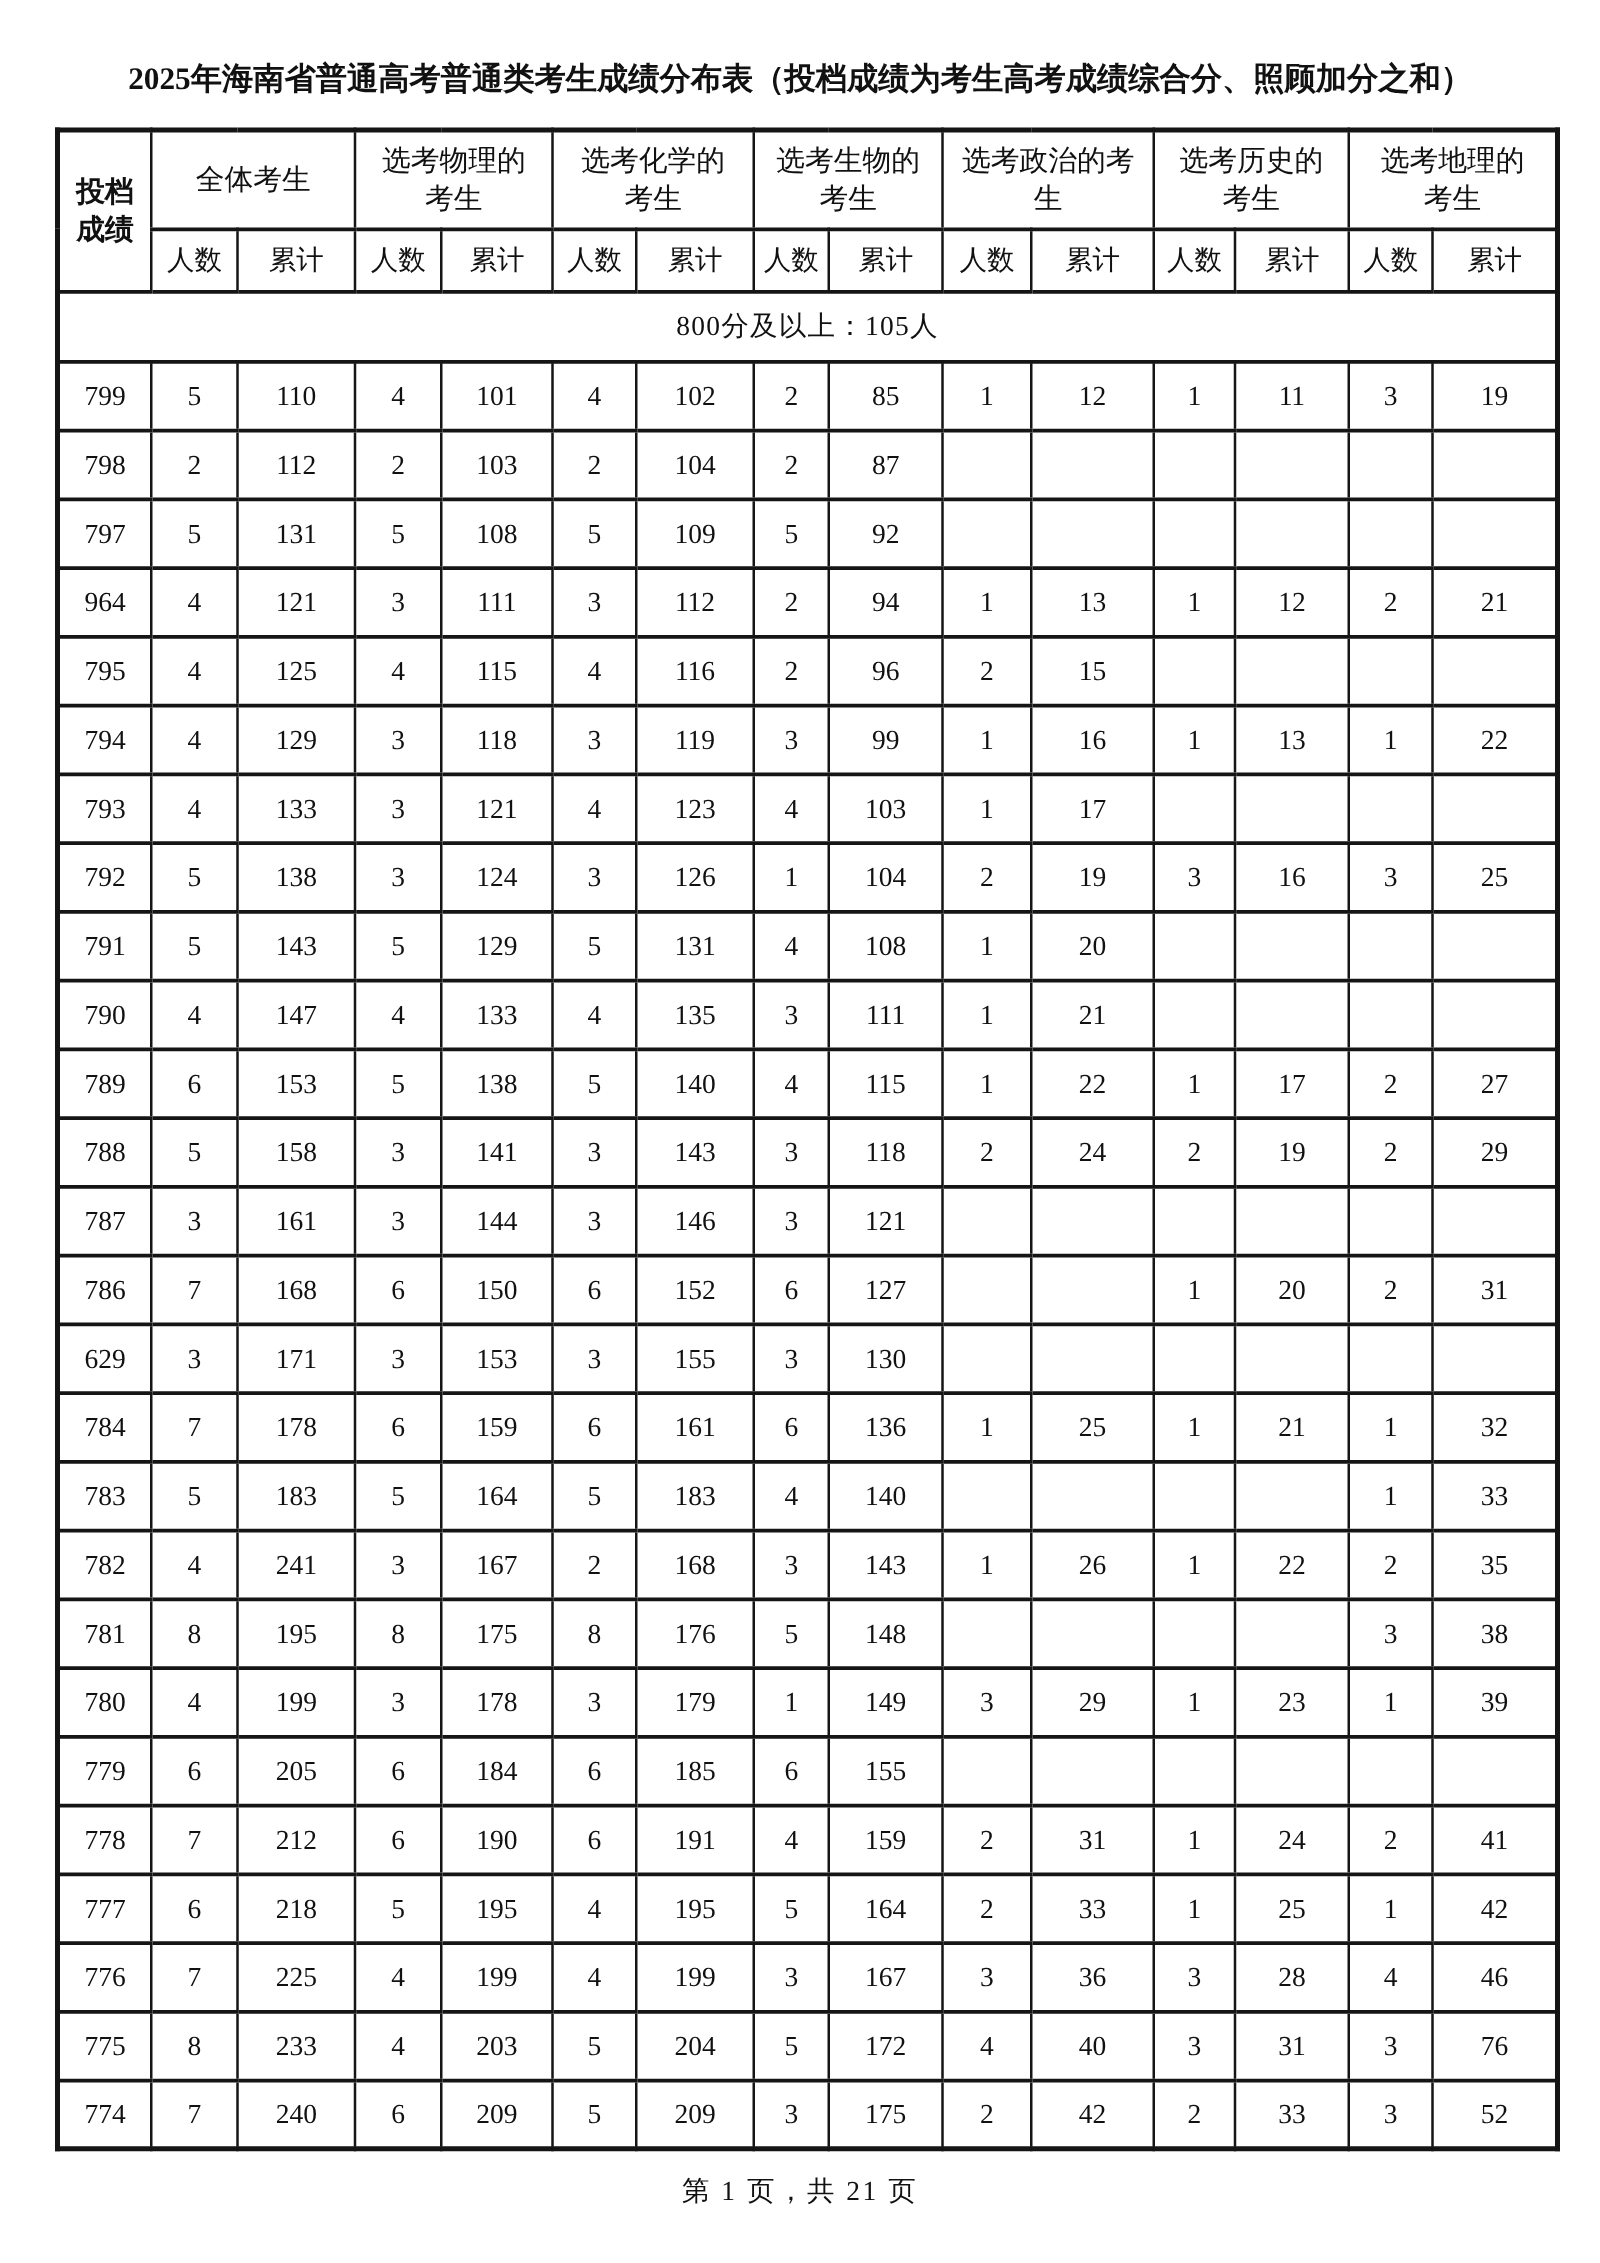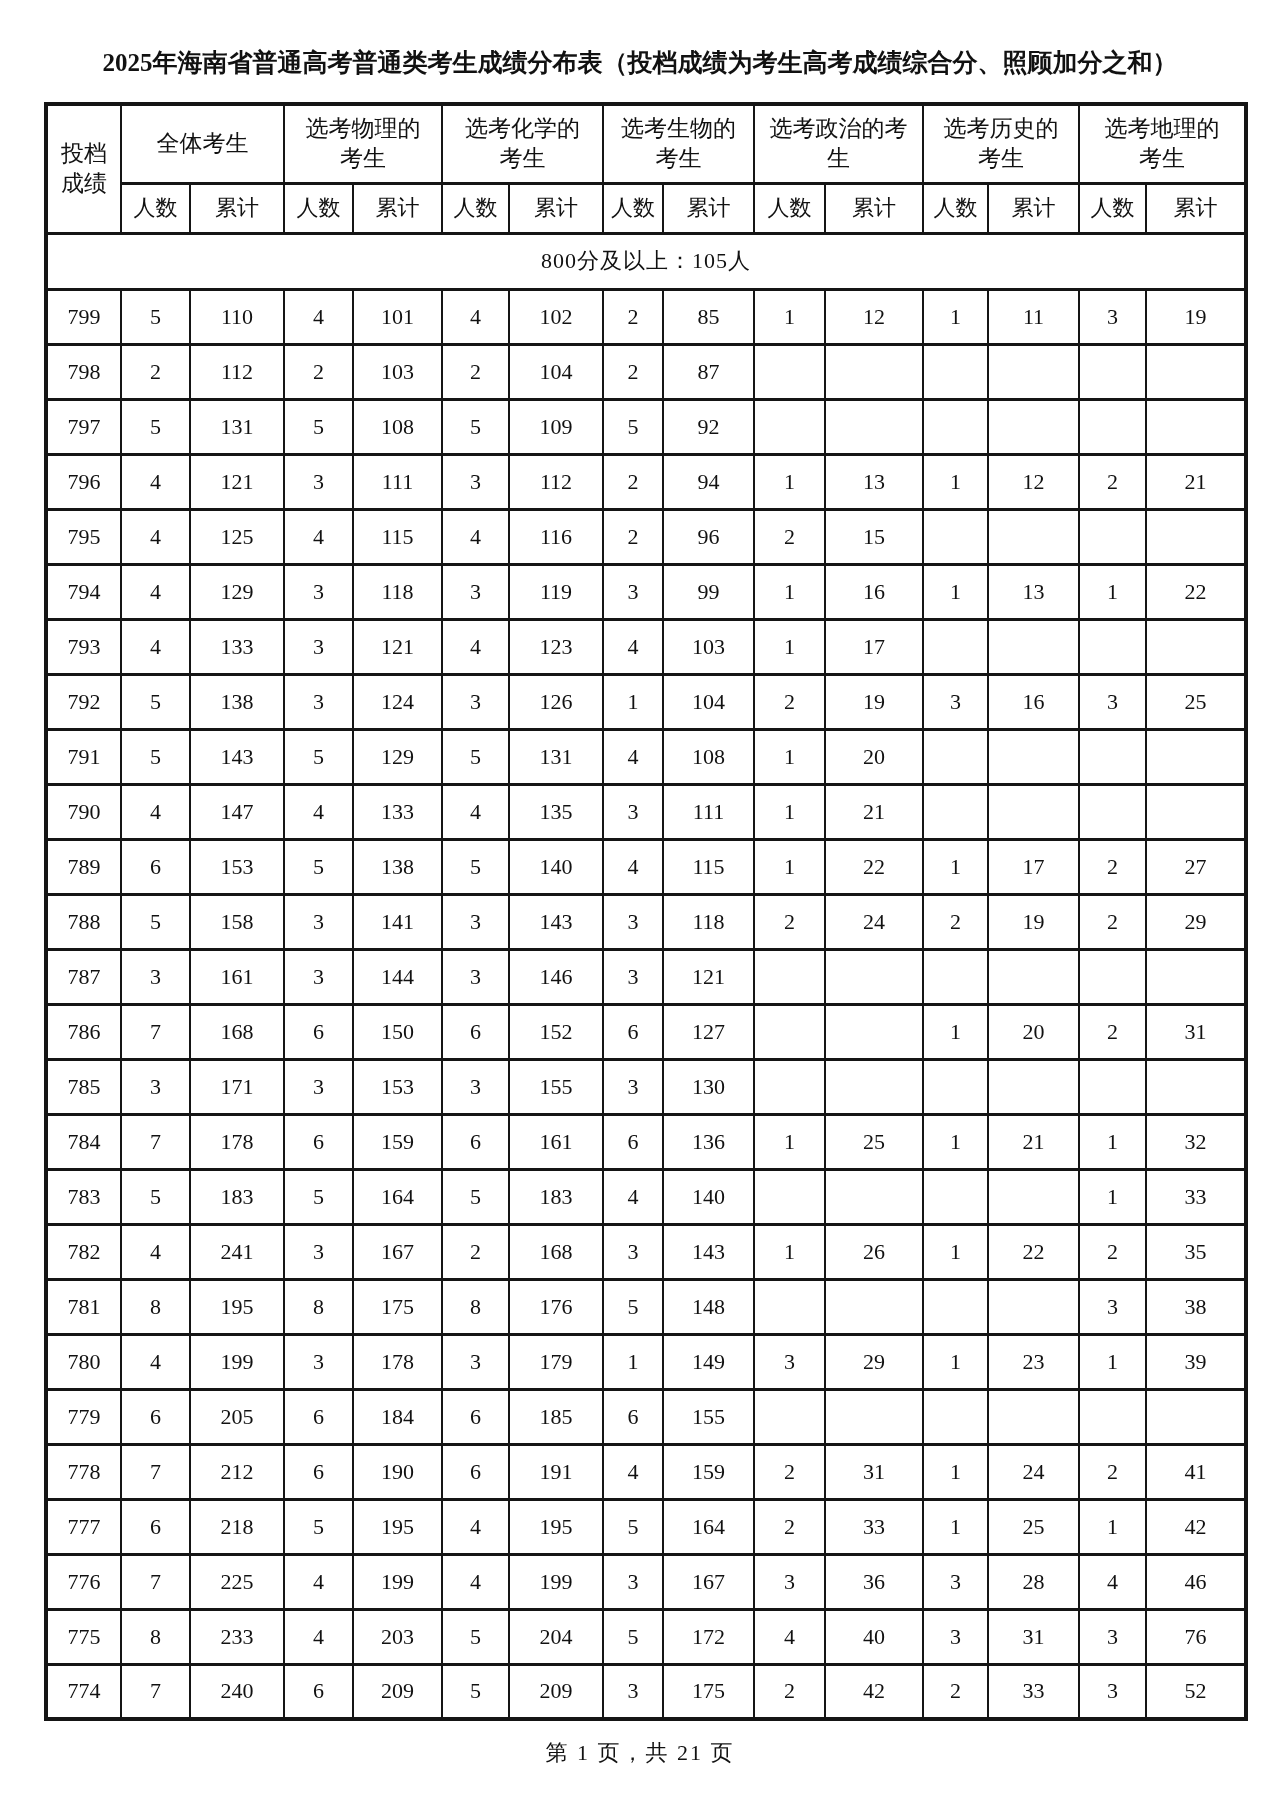--- a/index.html
+++ b/index.html
@@ -43,20 +43,21 @@
   tr.group-row { height: 79px; }
   tr.group-row th {
     font-size: 23px;
     white-space: pre-line;
     line-height: 1.3;
   }
   th.score-head {
     font-size: 23px;
     white-space: pre-line;
     line-height: 1.4;
+    font-weight: bold;
   }
   tr.sub-row { height: 50px; margin-top: 20px; }
   tr.sub-row th { font-size: 22px; }
   tr.special-row { height: 56px; }
   tr.special-row td {
     font-size: 22px;
     letter-spacing: 1px;
   }
   tbody tr.data-row { height: 55px; }
   tbody tr.data-row td { font-size: 22px; }
@@ -176,21 +177,21 @@
           <td>5</td>
           <td>92</td>
           <td></td>
           <td></td>
           <td></td>
           <td></td>
           <td></td>
           <td></td>
         </tr>
         <tr class="data-row">
-          <td>796</td>
+          <td>964</td>
           <td>4</td>
           <td>121</td>
           <td>3</td>
           <td>111</td>
           <td>3</td>
           <td>112</td>
           <td>2</td>
           <td>94</td>
           <td>1</td>
           <td>13</td>
@@ -363,21 +364,21 @@
           <td>6</td>
           <td>127</td>
           <td></td>
           <td></td>
           <td>1</td>
           <td>20</td>
           <td>2</td>
           <td>31</td>
         </tr>
         <tr class="data-row">
-          <td>785</td>
+          <td>629</td>
           <td>3</td>
           <td>171</td>
           <td>3</td>
           <td>153</td>
           <td>3</td>
           <td>155</td>
           <td>3</td>
           <td>130</td>
           <td></td>
           <td></td>

